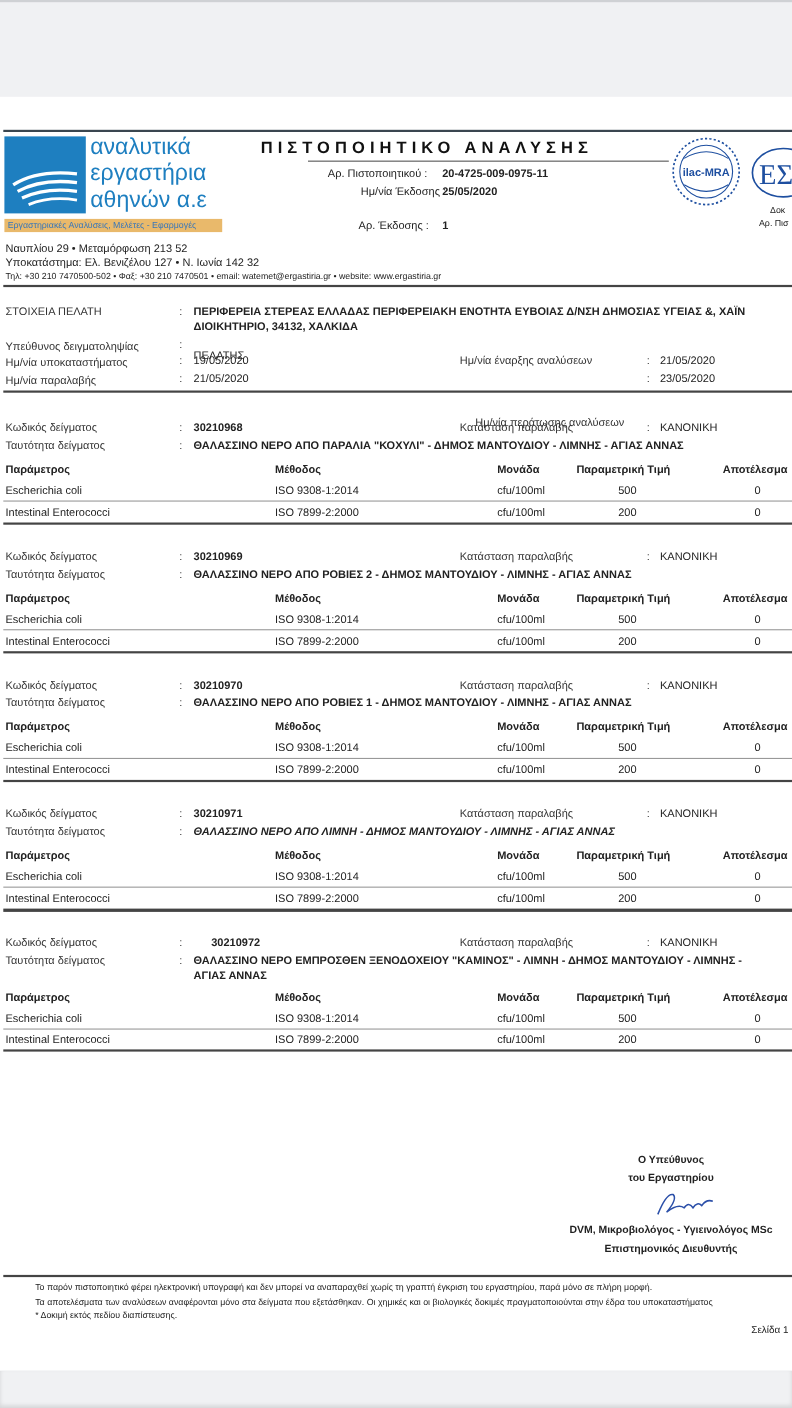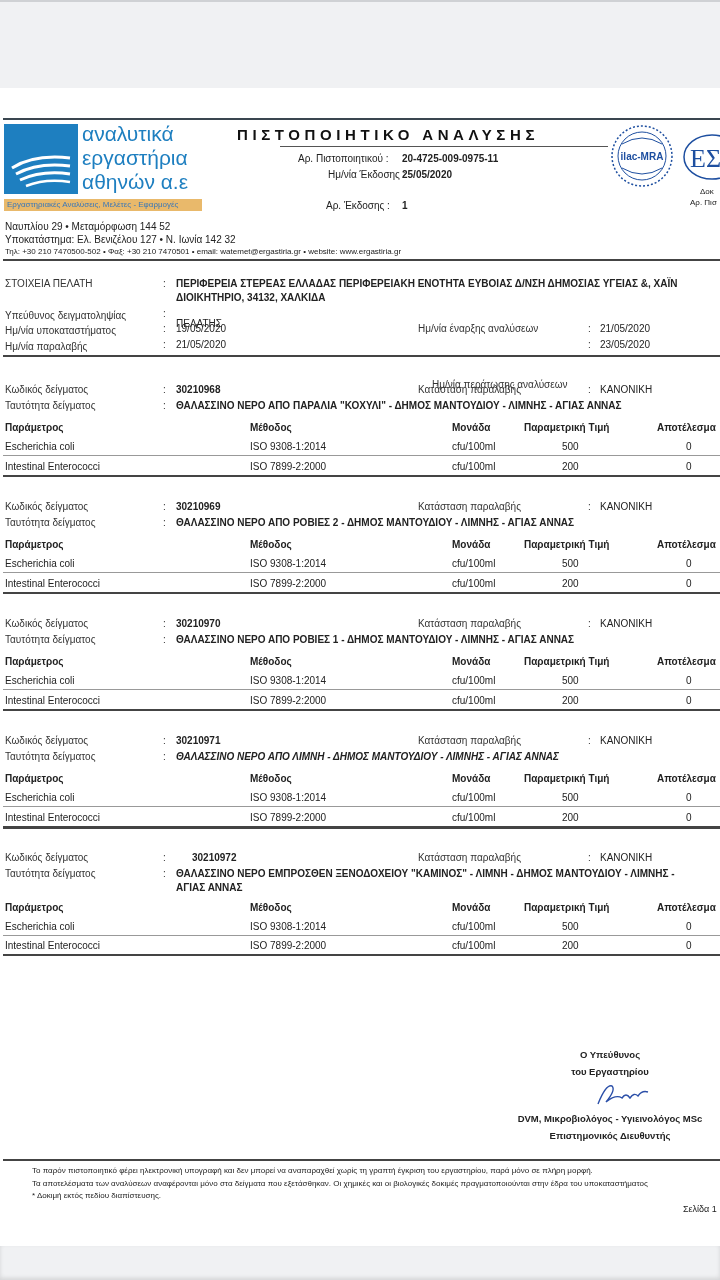--- a/index.html
+++ b/index.html
@@ -72,21 +72,21 @@
   </div>
   <div class="iconbox" style="left:682px;top:44px;width:60px;height:50px;">
     <svg width="60" height="50" viewBox="0 0 60 50">
       <ellipse cx="30" cy="25" rx="28" ry="22" fill="none" stroke="#1e4fa0" stroke-width="1.5"></ellipse>
       <text x="8" y="35" font-size="26" fill="#1e4fa0" font-family="Liberation Serif, serif">ΕΣ</text>
     </svg>
   </div>
   <div class="abs" style="left:700px;top:99px;font-size:8px;">Δοκ</div>
   <div class="abs" style="left:690px;top:110px;font-size:8px;">Αρ. Πισ</div>
 
-  <div class="abs addr" style="left:5px;top:133px;">Ναυπλίου 29 • Μεταμόρφωση 144 52</div>
+  <div class="abs addr" style="left:5px;top:133px;">Ναυπλίου 29 • Μεταμόρφωση 213 52</div>
   <div class="abs addr" style="left:5px;top:146px;">Υποκατάστημα: Ελ. Βενιζέλου 127 • Ν. Ιωνία 142 32</div>
   <div class="abs addr tiny" style="left:5px;top:159px;">Τηλ: +30 210 7470500-502 • Φαξ: +30 210 7470501 • email: watemet@ergastiria.gr • website: www.ergastiria.gr</div>
   <div class="hr-dark" style="top:171px;"></div>
 
   <div class="abs field-label" style="left:5px;top:190px;">ΣΤΟΙΧΕΙΑ ΠΕΛΑΤΗ</div>
   <div class="abs field-label" style="left:163px;top:190px;">:</div>
   <div class="abs field-val bold" style="left:176px;top:190px;">ΠΕΡΙΦΕΡΕΙΑ ΣΤΕΡΕΑΣ ΕΛΛΑΔΑΣ ΠΕΡΙΦΕΡΕΙΑΚΗ ΕΝΟΤΗΤΑ ΕΥΒΟΙΑΣ Δ/ΝΣΗ ΔΗΜΟΣΙΑΣ ΥΓΕΙΑΣ &amp;, ΧΑΪΝ</div>
   <div class="abs field-val bold" style="left:176px;top:204px;text-align:center;">ΔΙΟΙΚΗΤΗΡΙΟ, 34132, ΧΑΛΚΙΔΑ</div>
 
   <div class="abs field-label" style="left:5px;top:222px;">Υπεύθυνος δειγματοληψίας</div>

